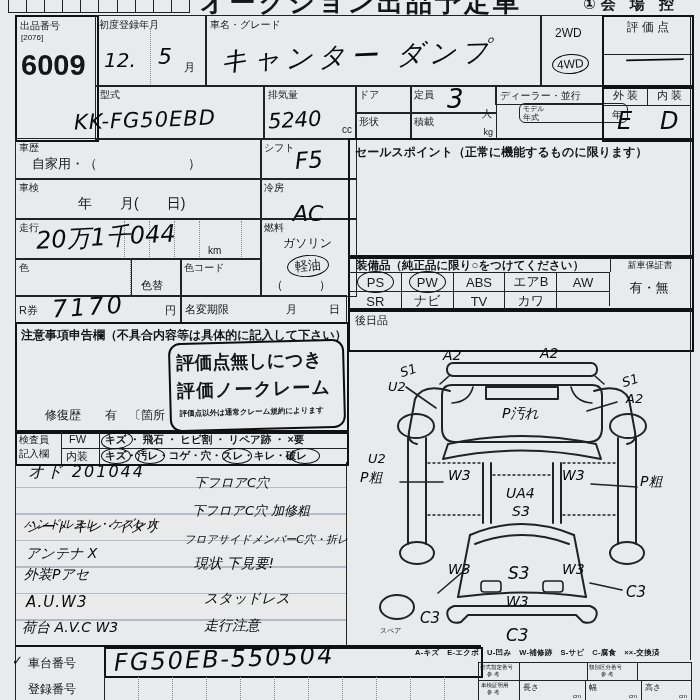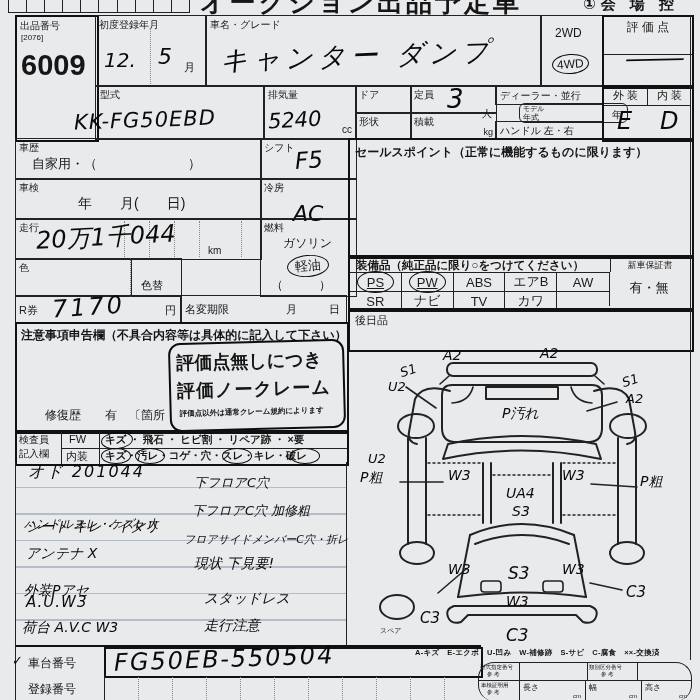--- a/index.html
+++ b/index.html
@@ -7,21 +7,21 @@
          font-family:"Liberation Sans","DejaVu Sans",sans-serif;color:#1b1b1b;}
   .ab{position:absolute;}
   .bx{position:absolute;border:1.5px solid #222;}
   .bb{position:absolute;border:2.5px solid #111;}
   .lb{position:absolute;font-size:10px;white-space:nowrap;color:#1a1a1a;}
   .pr{position:absolute;white-space:nowrap;color:#161616;}
   .hw{position:absolute;white-space:nowrap;color:#0a0a0a;font-style:italic;
       font-family:"DejaVu Sans",sans-serif;}
   .cir{position:absolute;border:1.7px solid #0a0a0a;border-radius:50%;}
   .dv{position:absolute;width:0;border-left:1px dotted #888;}
-  .circ-deco{position:relative;text-decoration:underline;}
+  .circ-deco{position:relative;}
   .circ-deco::after{content:"";position:absolute;inset:-2px 7px;border:1.8px solid #111;border-radius:50%;}
   .notes{background:repeating-linear-gradient(180deg,rgba(0,0,0,0) 0 25px,#b4bdc7 25px 26.5px);}
   .cells{position:absolute;display:flex;border:1.5px solid #222;border-top:none;}
   .cells i{flex:1;border-left:1.5px solid #222;}
   .cells i:first-child{border-left:none;}
   .gr{display:grid;grid-template-columns:repeat(5,1fr);}
   .gr div{border-right:1.5px solid #222;border-top:1.5px solid #222;display:flex;
           align-items:center;justify-content:center;font-size:13px;}
   .gr div:nth-child(5n){border-right:none;}
 </style>
@@ -100,23 +100,20 @@
     <span class="pr" style="right:3px;bottom:2px;font-size:9px;margin-left:11px;">kg</span>
   </div>
   <div class="bx" style="left:495px;top:85px;width:107px;height:18px;">
     <span class="pr" style="left:4px;top:3px;font-size:10px;">ディーラー・並行</span>
   </div>
   <div class="bx" style="left:519px;top:103px;width:107px;height:18px;border-radius:6px;">
     <span class="pr" style="left:3px;top:0px;font-size:7px;">モデル</span>
     <span class="pr" style="left:3px;top:8px;font-size:8px;">年式</span>
     <span class="pr" style="right:5px;top:4px;font-size:10px;">年</span>
   </div>
-  <div class="bx" style="left:495px;top:121px;width:107px;height:17px;">
-    <span class="pr" style="left:4px;top:2px;font-size:10px;">ハンドル 左・右</span>
-  </div>
 
   <div class="bb" style="left:602px;top:85px;width:88px;height:53px;">
     <span class="pr" style="left:0;top:0;width:43px;height:17px;text-align:center;font-size:11px;border-bottom:1.5px solid #222;border-right:1.5px solid #222;padding-top:1px;">外 装</span>
     <span class="pr" style="left:44px;top:0;width:43px;height:17px;text-align:center;font-size:11px;border-bottom:1.5px solid #222;padding-top:1px;">内 装</span>
     <span class="hw" style="left:13px;top:20px;font-size:24px;">E</span>
     <span class="hw" style="left:56px;top:20px;font-size:24px;">D</span>
   </div>
 
   <div class="bx" style="left:15px;top:138px;width:245px;height:40px;">
     <span class="lb" style="left:3px;top:2px;">車歴</span>
@@ -148,20 +145,23 @@
     <span class="lb" style="left:3px;top:2px;">燃料</span>
     <span class="pr" style="left:22px;top:16px;font-size:12px;">ガソリン</span>
     <span class="pr cir" style="left:26px;top:36px;font-size:13px;padding:1px 7px;transform:rotate(-5deg);">軽油</span>
     <span class="pr" style="left:10px;top:58px;font-size:12px;">（　　　）</span>
   </div>
   <div class="bx" style="left:15px;top:258px;width:115px;height:37px;">
     <span class="lb" style="left:3px;top:2px;">色</span>
   </div>
   <div class="bx" style="left:130px;top:258px;width:50px;height:37px;border-left:1px dotted #777;">
     <span class="pr" style="left:10px;bottom:3px;font-size:11px;">色替</span>
+  </div>
+  <div class="bx" style="left:180px;top:258px;width:80px;height:37px;">
+    <span class="lb" style="left:3px;top:2px;">色コード</span>
   </div>
   <div class="bx" style="left:15px;top:295px;width:165px;height:27px;">
     <span class="lb" style="left:3px;top:7px;font-size:11px;">R券</span>
     <span class="hw" style="left:36px;top:-3px;font-size:24px;letter-spacing:3px;transform:rotate(-4deg);">7170</span>
     <span class="pr" style="right:5px;top:7px;font-size:11px;">円</span>
   </div>
   <div class="bx" style="left:180px;top:295px;width:165px;height:27px;">
     <span class="pr" style="left:4px;top:6px;font-size:11px;">名変期限</span>
     <span class="pr" style="left:105px;top:6px;font-size:11px;">月</span>
     <span class="pr" style="right:6px;top:6px;font-size:11px;">日</span>
@@ -219,21 +219,21 @@
 
   <div class="bb" style="left:348px;top:308px;width:342px;height:40px;">
     <span class="pr" style="left:5px;top:3px;font-size:11px;">後日品</span>
   </div>
 
   <div class="ab notes" style="left:15px;top:462px;width:330px;height:183px;border-left:1.5px solid #222;border-right:1.5px solid #222;">
     <span class="hw" style="left:12px;top:0px;font-size:16px;letter-spacing:2px;">オド 201044</span>
     <span class="hw" style="left:8px;top:29px;font-size:12px;margin-top:25px;">ハンドルスレ・ケズレ大</span>
     <span class="hw" style="left:10px;top:56px;font-size:14px;">シート キレ・イタリ</span>
     <span class="hw" style="left:10px;top:83px;font-size:14px;">アンテナ X</span>
-    <span class="hw" style="left:8px;top:104px;font-size:14px;margin-top:16px;">外装Pアセ</span>
+    <span class="hw" style="left:8px;top:104px;font-size:14px;">外装Pアセ</span>
     <span class="hw" style="left:10px;top:131px;font-size:15px;letter-spacing:1px;">A.U.W3</span>
     <span class="hw" style="left:6px;top:157px;font-size:14px;">荷台 A.V.C W3</span>
 
     <span class="hw" style="left:178px;top:12px;font-size:13px;">下フロアC穴</span>
     <span class="hw" style="left:176px;top:40px;font-size:13px;">下フロアC穴 加修粗</span>
     <span class="hw" style="left:168px;top:70px;font-size:11px;">フロアサイドメンバーC穴・折レ</span>
     <span class="hw" style="left:178px;top:93px;font-size:14px;">現状 下見要!</span>
     <span class="hw" style="left:188px;top:128px;font-size:14px;">スタッドレス</span>
     <span class="hw" style="left:188px;top:155px;font-size:14px;">走行注意</span>
   </div>
@@ -333,21 +333,21 @@
     <span class="dv" style="left:190px;top:2px;height:23px;"></span>
       <span class="dv" style="left:224px;top:2px;height:23px;"></span>
     <span class="dv" style="left:258px;top:2px;height:23px;"></span>
       <span class="dv" style="left:292px;top:2px;height:23px;"></span>
     <span class="dv" style="left:326px;top:2px;height:23px;"></span>
       <span class="dv" style="left:360px;top:2px;height:23px;"></span>
     <span class="dv" style="left:394px;top:2px;height:23px;"></span>
       <span class="dv" style="left:428px;top:2px;height:23px;"></span>
   </div>
 
-  <div class="bx" style="left:478px;top:662px;width:212px;height:38px;border-bottom:none;border-radius:16px;">
+  <div class="bx" style="left:478px;top:662px;width:212px;height:38px;border-bottom:none;">
     <span class="ab" style="left:0;top:17px;width:212px;border-top:1.5px solid #222;"></span>
     <span class="ab" style="left:40px;top:0;width:0;height:38px;border-left:1.5px solid #222;"></span>
     <span class="ab" style="left:108px;top:0;width:0;height:17px;border-left:1.5px solid #222;"></span>
     <span class="ab" style="left:158px;top:0;width:0;height:17px;border-left:1.5px solid #222;"></span>
     <span class="ab" style="left:106px;top:17px;width:0;height:21px;border-left:1.5px solid #222;"></span>
     <span class="ab" style="left:162px;top:17px;width:0;height:21px;border-left:1.5px solid #222;"></span>
     <span class="pr" style="left:1px;top:1px;font-size:5.5px;">型式指定番号</span>
     <span class="pr" style="left:8px;top:8px;font-size:5.5px;">参 考</span>
     <span class="pr" style="left:110px;top:1px;font-size:5.5px;">類別区分番号</span>
     <span class="pr" style="left:122px;top:8px;font-size:5.5px;">参 考</span>

